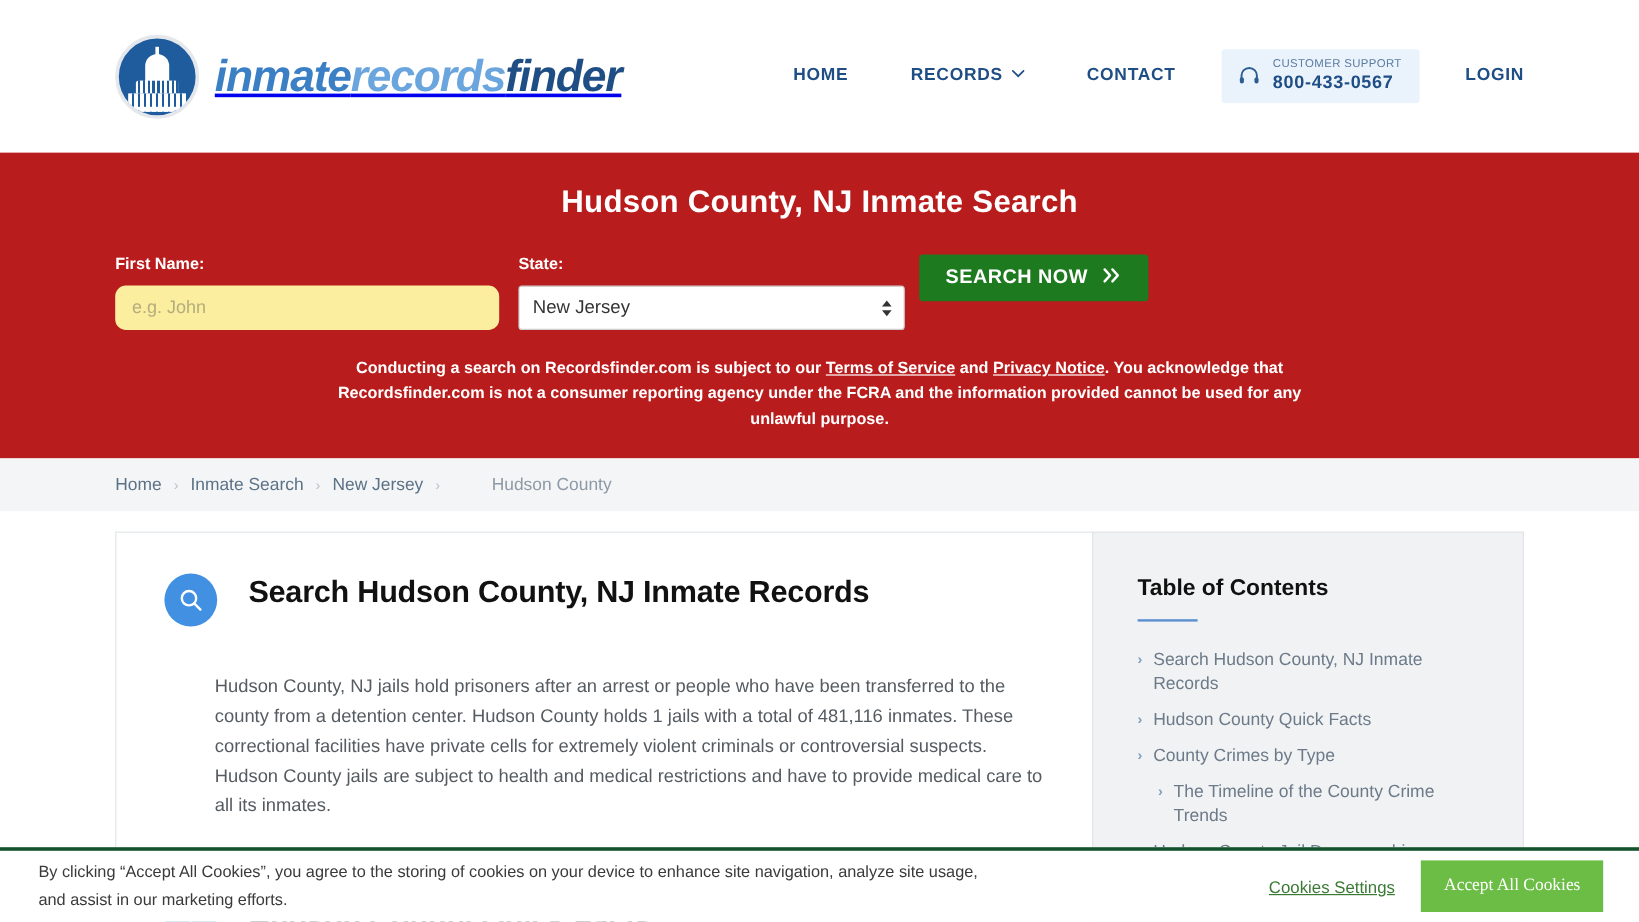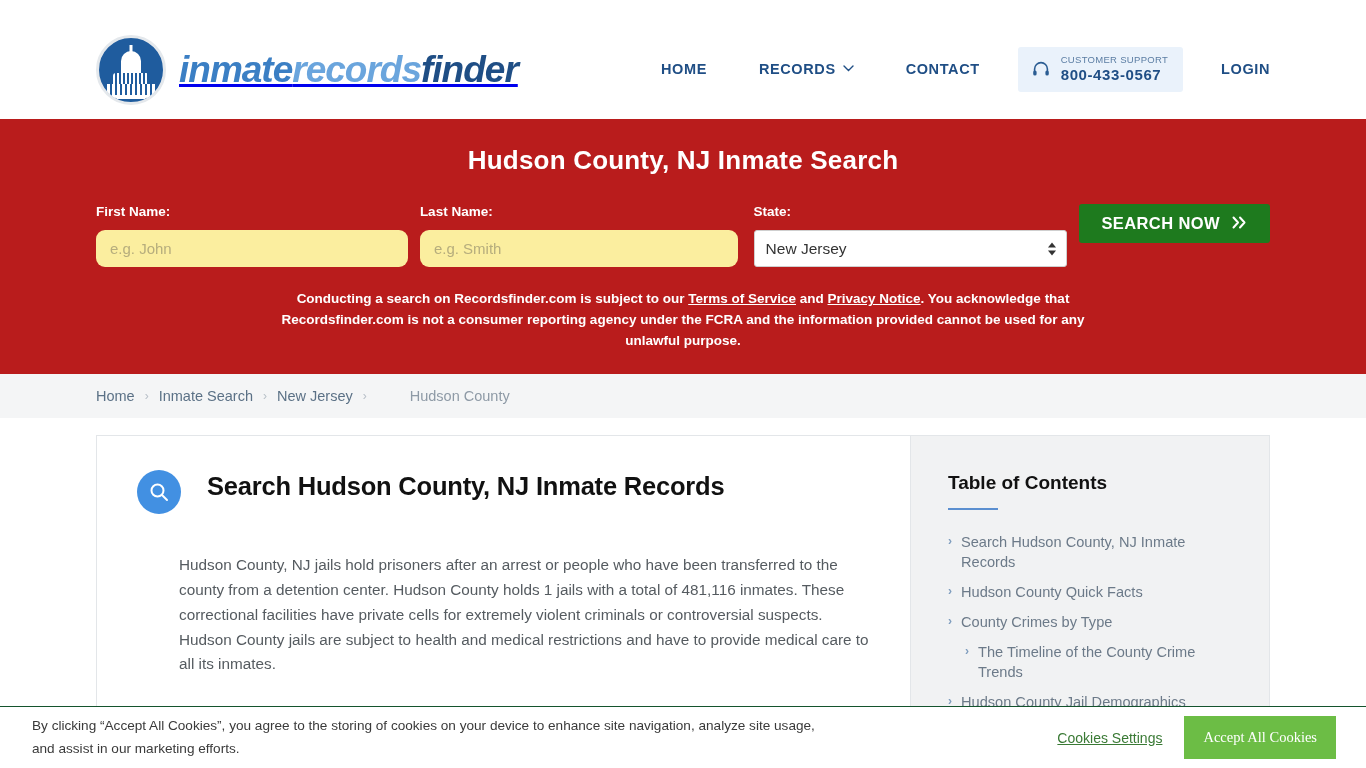--- a/index.html
+++ b/index.html
@@ -5,27 +5,26 @@
   * { box-sizing: border-box; margin: 0; padding: 0; }
   html, body {
     width: 1366px; height: 768px;
     font-family: "Liberation Sans", sans-serif;
     background: #ffffff;
     overflow: hidden;
   }
 
   
   .site-header {
-    height: 99px;
+    height: 127px;
     background: #ffffff;
     display: flex;
     align-items: center;
     padding: 0 96px 0 96px;
     position: relative;
-    margin-top: 20px;
   }
   .brand { display: flex; align-items: center; gap: 13px; }
   .brand-seal {
     width: 70px; height: 70px; border-radius: 50%;
     background: #1f5c9e;
     border: 3px solid #e4e8ec;
     position: relative;
     overflow: hidden;
     flex: 0 0 auto;
   }
@@ -197,21 +196,21 @@
     font-size: 14.6px; line-height: 1.42; color: #6c7a89;
   }
   .toc-item.sub { padding-left: 17px; }
   .toc-chev { color: #7f9dbe; font-size: 12px; line-height: 1.5; flex: 0 0 auto; font-weight: 700; }
   .toc-link { color: #6c7a89; text-decoration: none; }
 
   
   .cookie-bar {
     position: absolute; left: 0; right: 0; bottom: 0;
     height: 62px; background: #ffffff;
-    border-top: 1px solid #14532d;
+    border-top: 3px solid #14532d;
     display: flex; align-items: center;
     padding: 0 30px 0 32px;
   }
   .cookie-text {
     font-size: 13.6px; line-height: 1.62; color: #3a3a3a;
     max-width: 800px;
   }
   .cookie-actions { margin-left: auto; display: flex; align-items: center; gap: 22px; }
   .cookie-settings {
     font-size: 14px; color: #3a7a35; text-decoration: underline;
@@ -276,24 +275,20 @@
 
 <section class="hero">
   <h1 class="hero-title">Hudson County, NJ Inmate Search</h1>
 
   <div class="search-row">
     <div class="field field-fn">
       <label class="field-label">First Name:</label>
       <input class="txt-input" type="text" value="" placeholder="e.g. John" style="">
     </div>
 
-    <div class="field field-ln">
-      <label class="field-label">Last Name:</label>
-      <input class="txt-input" type="text" value="" placeholder="e.g. Smith" style="">
-    </div>
 
     <div class="field field-st">
       <label class="field-label">State:</label>
       <div class="sel-wrap">
         <div class="sel-input">
           <span>New Jersey</span>
         </div>
         <span class="sel-spin">
             <i class="up"></i>
             <i class="dn"></i>

